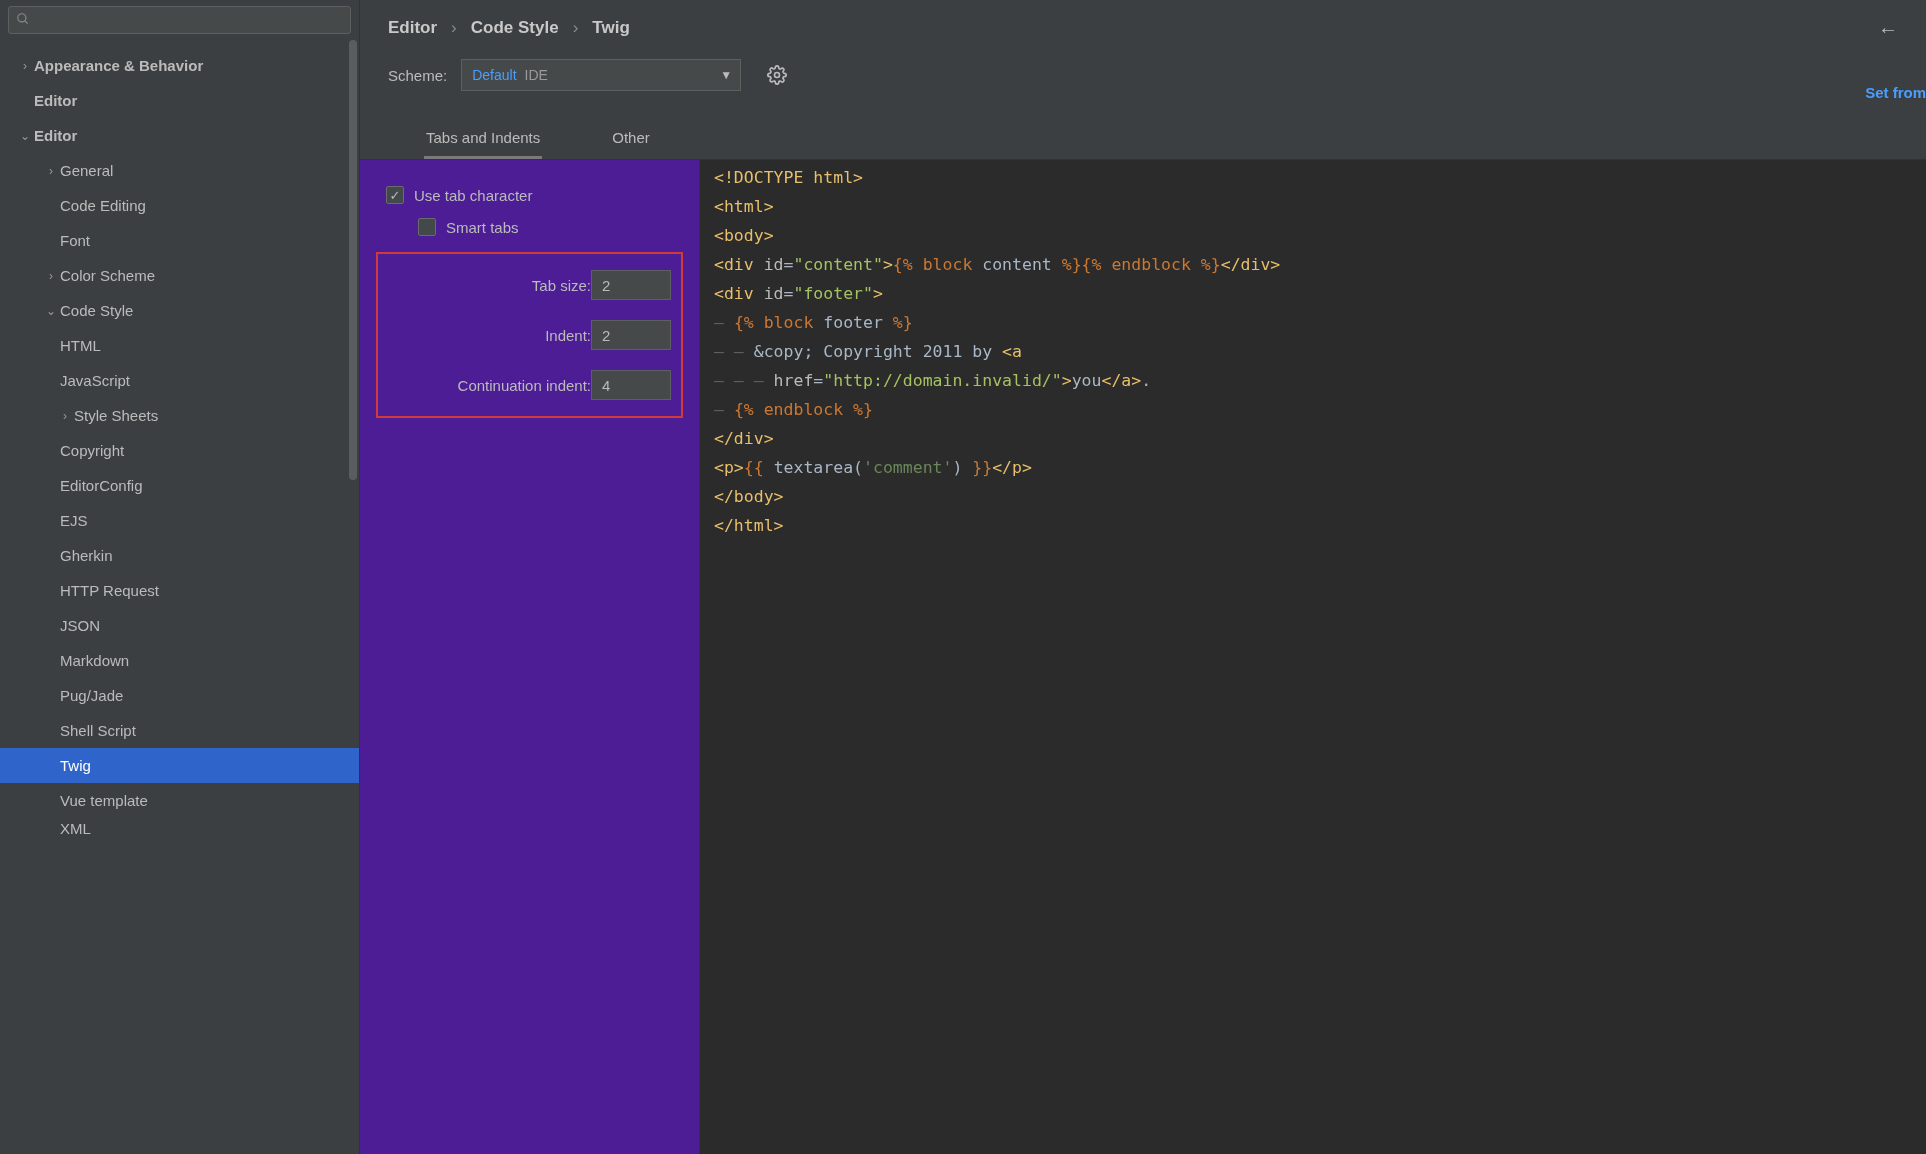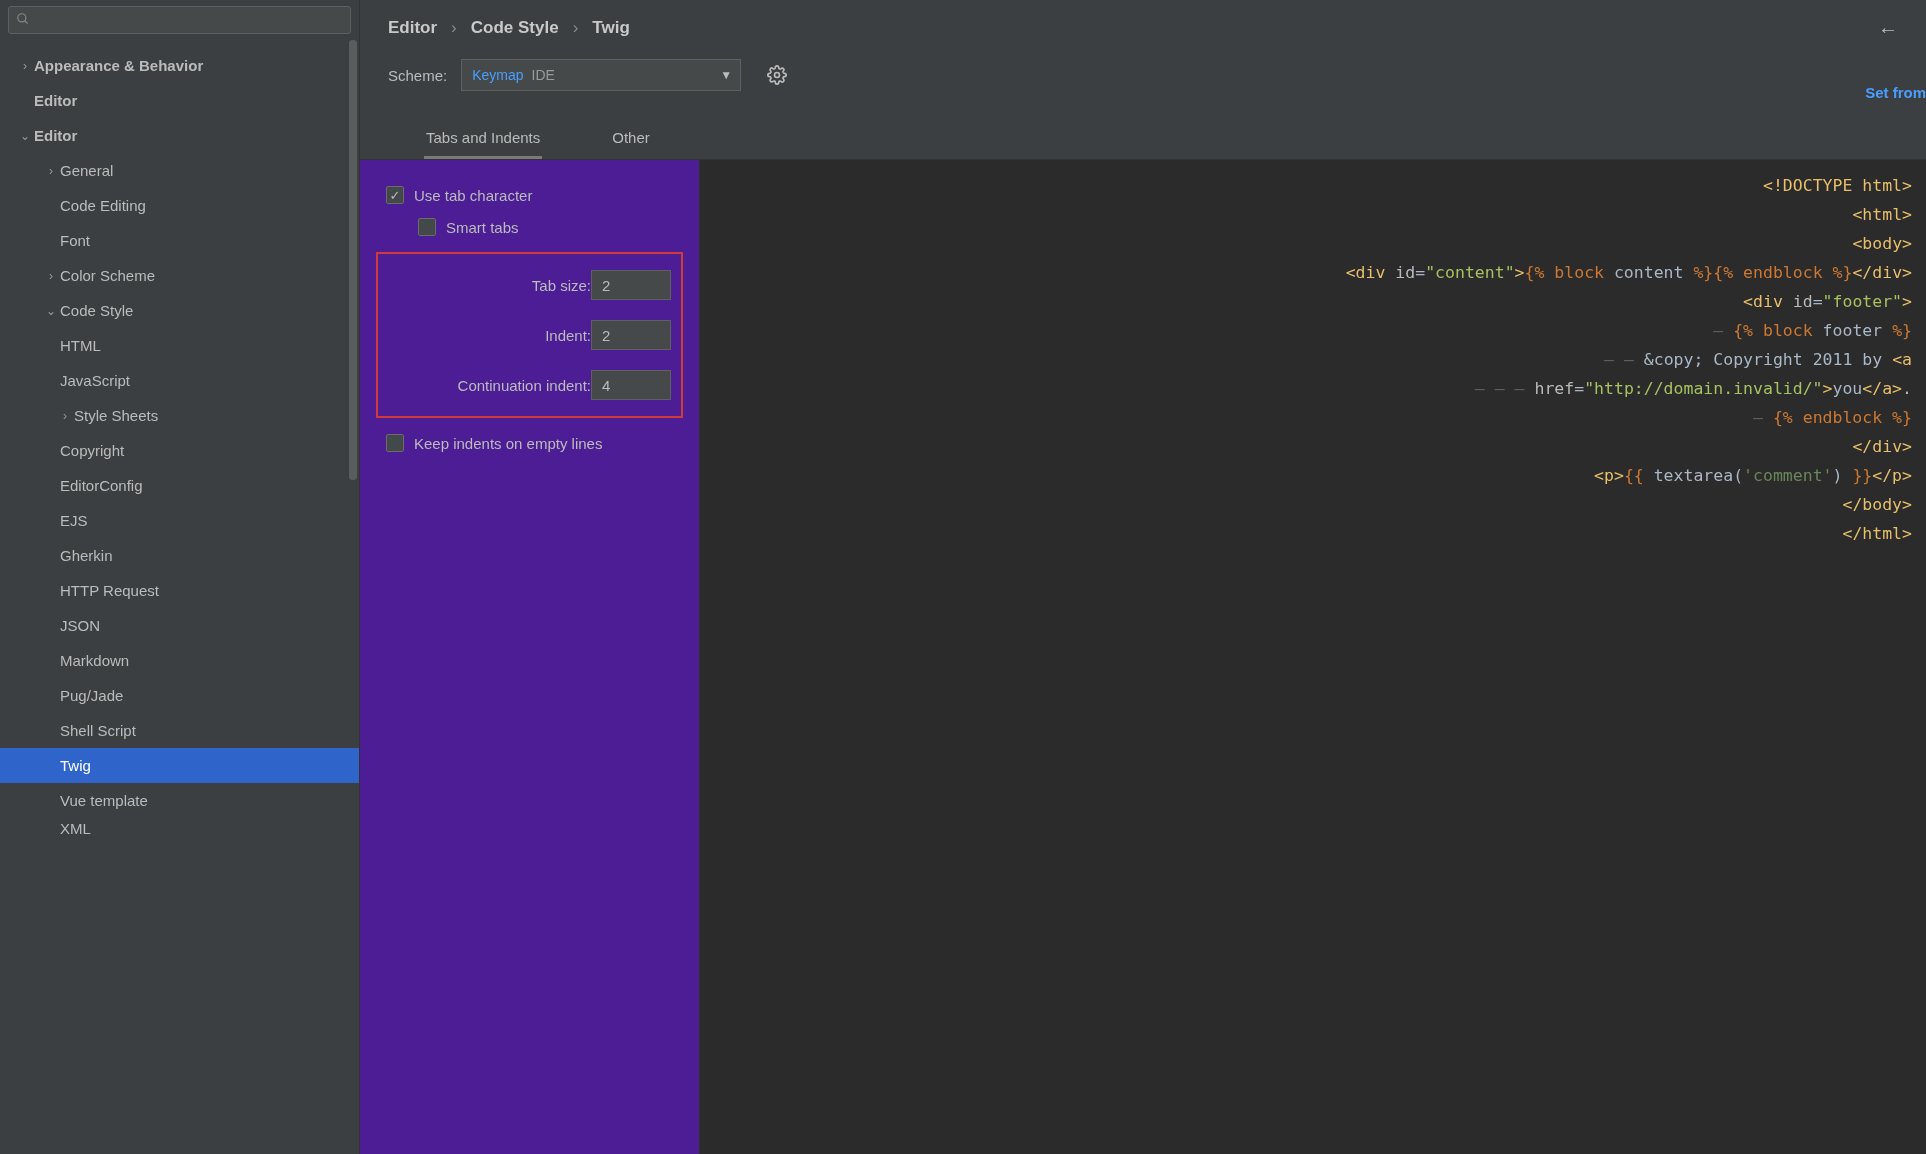--- a/index.html
+++ b/index.html
@@ -227,28 +227,27 @@
     text-align: left;
     padding: 0 10px;
     font-size: 15px;
     outline: none;
   }
 
   
   .code-pane {
     flex: 1;
     background: #2b2b2b;
-    padding: 11px 14px;
+    padding: 3px 14px;
     font-family: Menlo, Consolas, monospace;
     font-size: 16.5px;
     line-height: 29px;
     color: #a9b7c6;
     overflow: auto;
     white-space: pre;
-    text-align: right;
   }
   .tag { color: #e8bf6a; }
   .attrname { color: #bababa; }
   .attrval { color: #a5c261; }
   .twigdelim { color: #cc7832; }
   .twigkw { color: #cc7832; }
   .twigstr { color: #6a8759; }
   .txt { color: #a9b7c6; }
   .guide { color: #606060; }
 </style>
@@ -371,21 +370,21 @@
       <span>Code Style</span>
       <span class="crumb-sep">›</span>
       <span>Twig</span>
     </div>
     <span class="back-arrow">←</span>
   </div>
 
   <div class="scheme-row">
     <span class="scheme-label">Scheme:</span>
     <div class="scheme-select">
-      <span class="scheme-default">Keymap</span>
+      <span class="scheme-default">Default</span>
       <span class="scheme-ide">IDE</span>
       <span class="scheme-caret">▼</span>
     </div>
     <span class="gear">
       <svg viewBox="0 0 24 24" width="20" height="20" fill="none" stroke="currentColor" stroke-width="2">
           <circle cx="12" cy="12" r="3"></circle>
           <path d="M19.4 15a1.7 1.7 0 0 0 .34 1.87l.06.06a2 2 0 1 1-2.83 2.83l-.06-.06a1.7 1.7 0 0 0-1.87-.34 1.7 1.7 0 0 0-1 1.56V21a2 2 0 1 1-4 0v-.09a1.7 1.7 0 0 0-1-1.56 1.7 1.7 0 0 0-1.87.34l-.06.06a2 2 0 1 1-2.83-2.83l.06-.06a1.7 1.7 0 0 0 .34-1.87 1.7 1.7 0 0 0-1.56-1H3a2 2 0 1 1 0-4h.09a1.7 1.7 0 0 0 1.56-1 1.7 1.7 0 0 0-.34-1.87l-.06-.06a2 2 0 1 1 2.83-2.83l.06.06a1.7 1.7 0 0 0 1.87.34H9a1.7 1.7 0 0 0 1-1.56V3a2 2 0 1 1 4 0v.09a1.7 1.7 0 0 0 1 1.56 1.7 1.7 0 0 0 1.87-.34l.06-.06a2 2 0 1 1 2.83 2.83l-.06.06a1.7 1.7 0 0 0-.34 1.87V9a1.7 1.7 0 0 0 1.56 1H21a2 2 0 1 1 0 4h-.09a1.7 1.7 0 0 0-1.56 1z"></path>
         </svg>
     </span>
     <span class="setfrom">Set from</span>
@@ -416,24 +415,20 @@
         <div class="field-row">
           <span>Indent:</span>
           <input class="num-input" value="2" style="">
         </div>
         <div class="field-row">
           <span>Continuation indent:</span>
           <input class="num-input" value="4" style="">
         </div>
       </div>
 
-      <div class="check-row">
-        <span class="checkbox"></span>
-        <span>Keep indents on empty lines</span>
-      </div>
     </div>
 
     <div class="code-pane"><span class="tag">&lt;!DOCTYPE html&gt;</span>
 <span class="tag">&lt;html&gt;</span>
 <span class="tag">&lt;body&gt;</span>
 <span class="tag">&lt;div </span><span class="attrname">id</span><span class="txt">=</span><span class="attrval">"content"</span><span class="tag">&gt;</span><span class="twigdelim">{% </span><span class="twigkw">block</span><span class="txt"> content </span><span class="twigdelim">%}</span><span class="twigdelim">{% </span><span class="twigkw">endblock</span><span class="twigdelim"> %}</span><span class="tag">&lt;/div&gt;</span>
 <span class="tag">&lt;div </span><span class="attrname">id</span><span class="txt">=</span><span class="attrval">"footer"</span><span class="tag">&gt;</span>
 <span class="guide">— </span><span class="twigdelim">{% </span><span class="twigkw">block</span><span class="txt"> footer </span><span class="twigdelim">%}</span>
 <span class="guide">— — </span><span class="txt">&amp;copy; Copyright 2011 by </span><span class="tag">&lt;a</span>
 <span class="guide">— — — </span><span class="attrname">href</span><span class="txt">=</span><span class="attrval">"http://domain.invalid/"</span><span class="tag">&gt;</span><span class="txt">you</span><span class="tag">&lt;/a&gt;</span><span class="txt">.</span>

